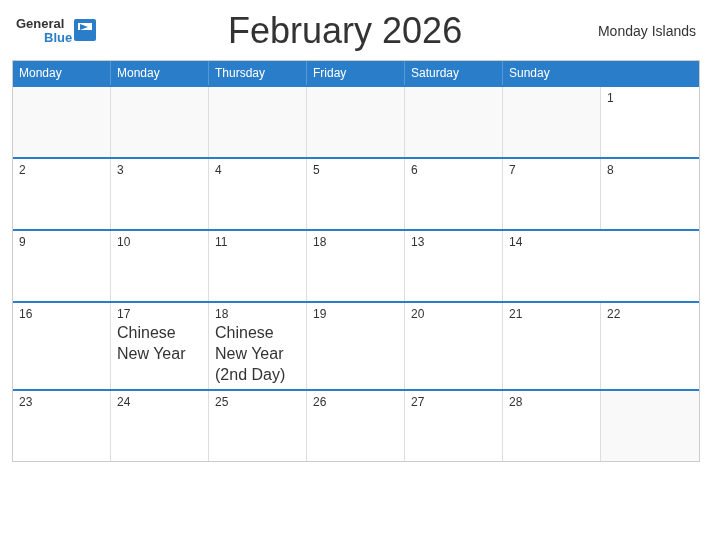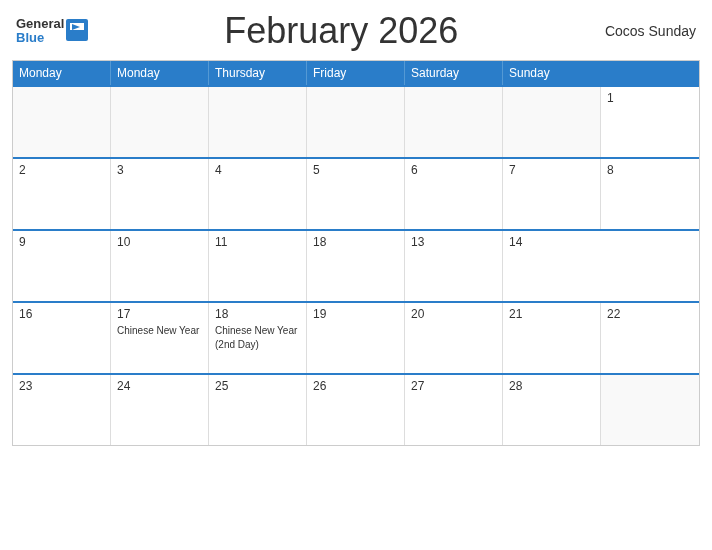--- a/index.html
+++ b/index.html
@@ -35,21 +35,21 @@
     }
 
     .logo-text {
       font-size: 13px;
       font-weight: bold;
       color: #333;
       line-height: 1.1;
     }
 
     .logo-text .general { display: block; }
-    .logo-text .blue-part { color: #2a7dc9; }
+    .logo-text .blue-part { color: #2a7dc9; margin-left: 28px; }
 
     .logo-icon {
       width: 22px;
       height: 22px;
       margin-left: 2px;
       margin-top: -2px;
     }
 
     .month-title {
       font-size: 36px;
@@ -122,21 +122,21 @@
     }
 
     .day-num {
       font-size: 12px;
       color: #333;
       display: block;
       margin-bottom: 2px;
     }
 
     .event {
-      font-size: 10px;
+      font-size: 16px;
       color: #333;
       line-height: 1.3;
       margin-top: 2px;
     }
 
     .empty-cell {
       background: #f9f9f9;
     }
   </style>
 </head>
@@ -154,21 +154,21 @@
       <svg class="logo-icon" viewBox="0 0 22 22">
         <rect x="0" y="0" width="22" height="22" fill="#2a7dc9" rx="2"></rect>
         <polygon points="4,4 18,4 18,11 4,11" fill="#fff"></polygon>
         <polygon points="4,11 18,11 18,18 4,18" fill="#2a7dc9"></polygon>
         <polygon points="6,5 14,8 6,11" fill="#2a7dc9"></polygon>
       </svg>
     </div>
 
     <h1 class="month-title">February 2026</h1>
 
-    <div class="location">Cocos Sunday</div>
+    <div class="location">Monday Islands</div>
   </div>
 
   <div class="calendar">
 
     <div class="cal-header">
       <div class="cal-header-cell">Monday</div>
       <div class="cal-header-cell">Monday</div>
       <div class="cal-header-cell">Thursday</div>
       <div class="cal-header-cell">Friday</div>
       <div class="cal-header-cell">Saturday</div>

